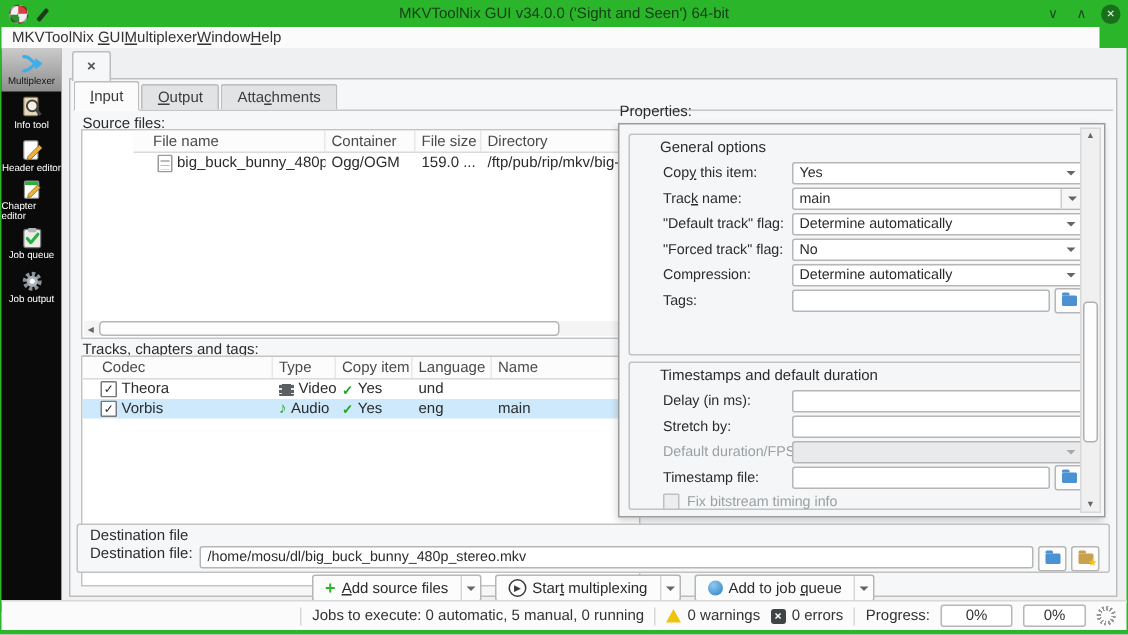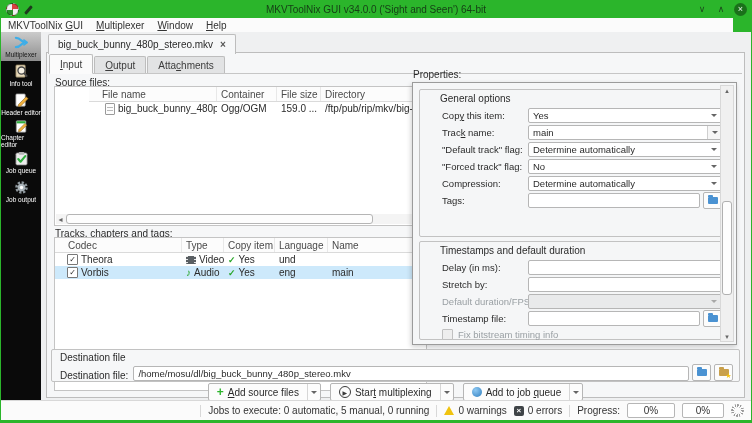--- a/index.html
+++ b/index.html
@@ -11,21 +11,21 @@
   .titlebar{position:absolute;top:0;left:0;right:0;height:18px;display:flex;align-items:center;}
   .tb-title{position:absolute;left:0;right:0;text-align:center;color:#164016;font-size:10px;}
   .tb-left{position:absolute;left:6px;top:3px;display:flex;gap:8px;align-items:center;}
   .app-logo{width:11px;height:11px;border-radius:50%;background:conic-gradient(#d94040 0 25%,#f0f0f0 25% 50%,#2d8f2d 50% 75%,#f0f0f0 75%);border:1px solid rgba(0,0,0,.35);}
   .pin-icon{width:3px;height:10px;background:#1d3a1d;transform:rotate(40deg);border-radius:1px;}
   .tb-right{position:absolute;right:5px;top:0;height:18px;display:flex;align-items:center;gap:7px;}
   .wbtn{color:#1d4a1d;font-size:9px;width:12px;text-align:center;cursor:default;}
   .wbtn.close{width:13px;height:13px;border-radius:50%;background:rgba(0,0,0,.38);color:#eaf5ea;line-height:13px;font-size:9px;}
 
   
-  .menubar{position:absolute;top:18px;left:1px;right:19px;height:14px;background:#fbfbfb;border-bottom:1px solid #e2e2e2;display:flex;align-items:center;gap:13px;padding-left:7px;color:#333;}
+  .menubar{position:absolute;top:18px;left:1px;right:19px;height:14px;background:#fbfbfb;border-bottom:1px solid #e2e2e2;display:flex;align-items:center;padding-left:7px;color:#333;}
   .menu-item{white-space:nowrap;}
 
   
   .sidebar{position:absolute;top:32px;left:1px;width:40px;height:376px;background:#0a0a0a;display:flex;flex-direction:column;}
   .side-item{height:29px;display:flex;flex-direction:column;align-items:center;justify-content:center;color:#fff;font-size:6.5px;gap:1px;}
   .side-item svg{width:15px;height:15px;}
   .side-item.active{background:linear-gradient(#cbcbcb,#8d8d8d);color:#151515;}
 
   
   .main{position:absolute;top:32px;left:41px;width:710px;height:370px;background:#eff0f1;}
@@ -85,21 +85,21 @@
   .folder-icon{width:10px;height:7px;background:#4a92d2;border-radius:1px;position:relative;}
   .folder-icon::before{content:"";position:absolute;top:-2px;left:0;width:5px;height:2px;background:#4a92d2;border-radius:1px 1px 0 0;}
   .folder-icon.new{background:#c9a04b;}
   .folder-icon.new::before{background:#c9a04b;}
   .folder-star{position:absolute;right:-3px;bottom:-3px;color:#f5c211;font-size:7px;line-height:7px;}
   .pcheck-row{display:flex;align-items:center;gap:5px;height:15px;padding-left:10px;color:#9aa0a4;font-size:9.5px;}
   .pcheck{width:9px;height:9px;border:1px solid #c0c0c0;background:#eeeeee;border-radius:1px;}
 
   
   .dest-box{position:absolute;left:4px;right:4px;top:296px;height:31px;border:1px solid #c2c2c2;border-radius:2px;background:#f6f7f8;}
-  .dest-row{display:flex;align-items:flex-end;padding:0 6px 0 8px;height:17px;}
+  .dest-row{display:flex;align-items:flex-start;padding:0 6px 0 8px;height:17px;}
   .dest-row label{flex:none;margin-right:5px;}
   .dest-input{flex:1;height:13px;border:1px solid #b6b6b6;border-radius:2px;background:#fff;font-size:9.5px;font-family:"Liberation Sans",sans-serif;padding:0 4px;color:#2b2b2b;}
 
   
   .action-row{position:absolute;left:0;right:0;top:330px;display:flex;justify-content:center;gap:9px;}
   .split-btn{display:flex;height:16px;border:1px solid #b6b6b6;border-radius:2px;background:#fcfcfc;align-items:stretch;}
   .btn-main{display:flex;align-items:center;gap:4px;padding:0 8px;}
   .btn-arrow{width:12px;border-left:1px solid #d6d6d6;display:flex;align-items:center;justify-content:center;}
   .btn-arrow::after{content:"";border:3.5px solid transparent;border-top-color:#656565;margin-top:3px;}
   .plus-icon{color:#2db52d;font-weight:bold;font-size:12px;line-height:10px;}
@@ -187,21 +187,20 @@
           <circle cx="8" cy="8" r="4" fill="#aab4ba"></circle>
           <circle cx="8" cy="8" r="1.8" fill="#fff"></circle>
         </svg>
       <span>Job output</span>
     </div>
   </div>
 
   <div class="main">
 
     <div class="doc-tab">
-      <span>big_buck_bunny_480p_stereo.mkv</span>
       <span class="doc-close">×</span>
     </div>
 
     <div class="frame">
 
       <div class="tabbar">
         <div class="tab selected"><u>I</u>nput</div>
         <div class="tab"><u>O</u>utput</div>
         <div class="tab">Atta<u>c</u>hments</div>
       </div>

